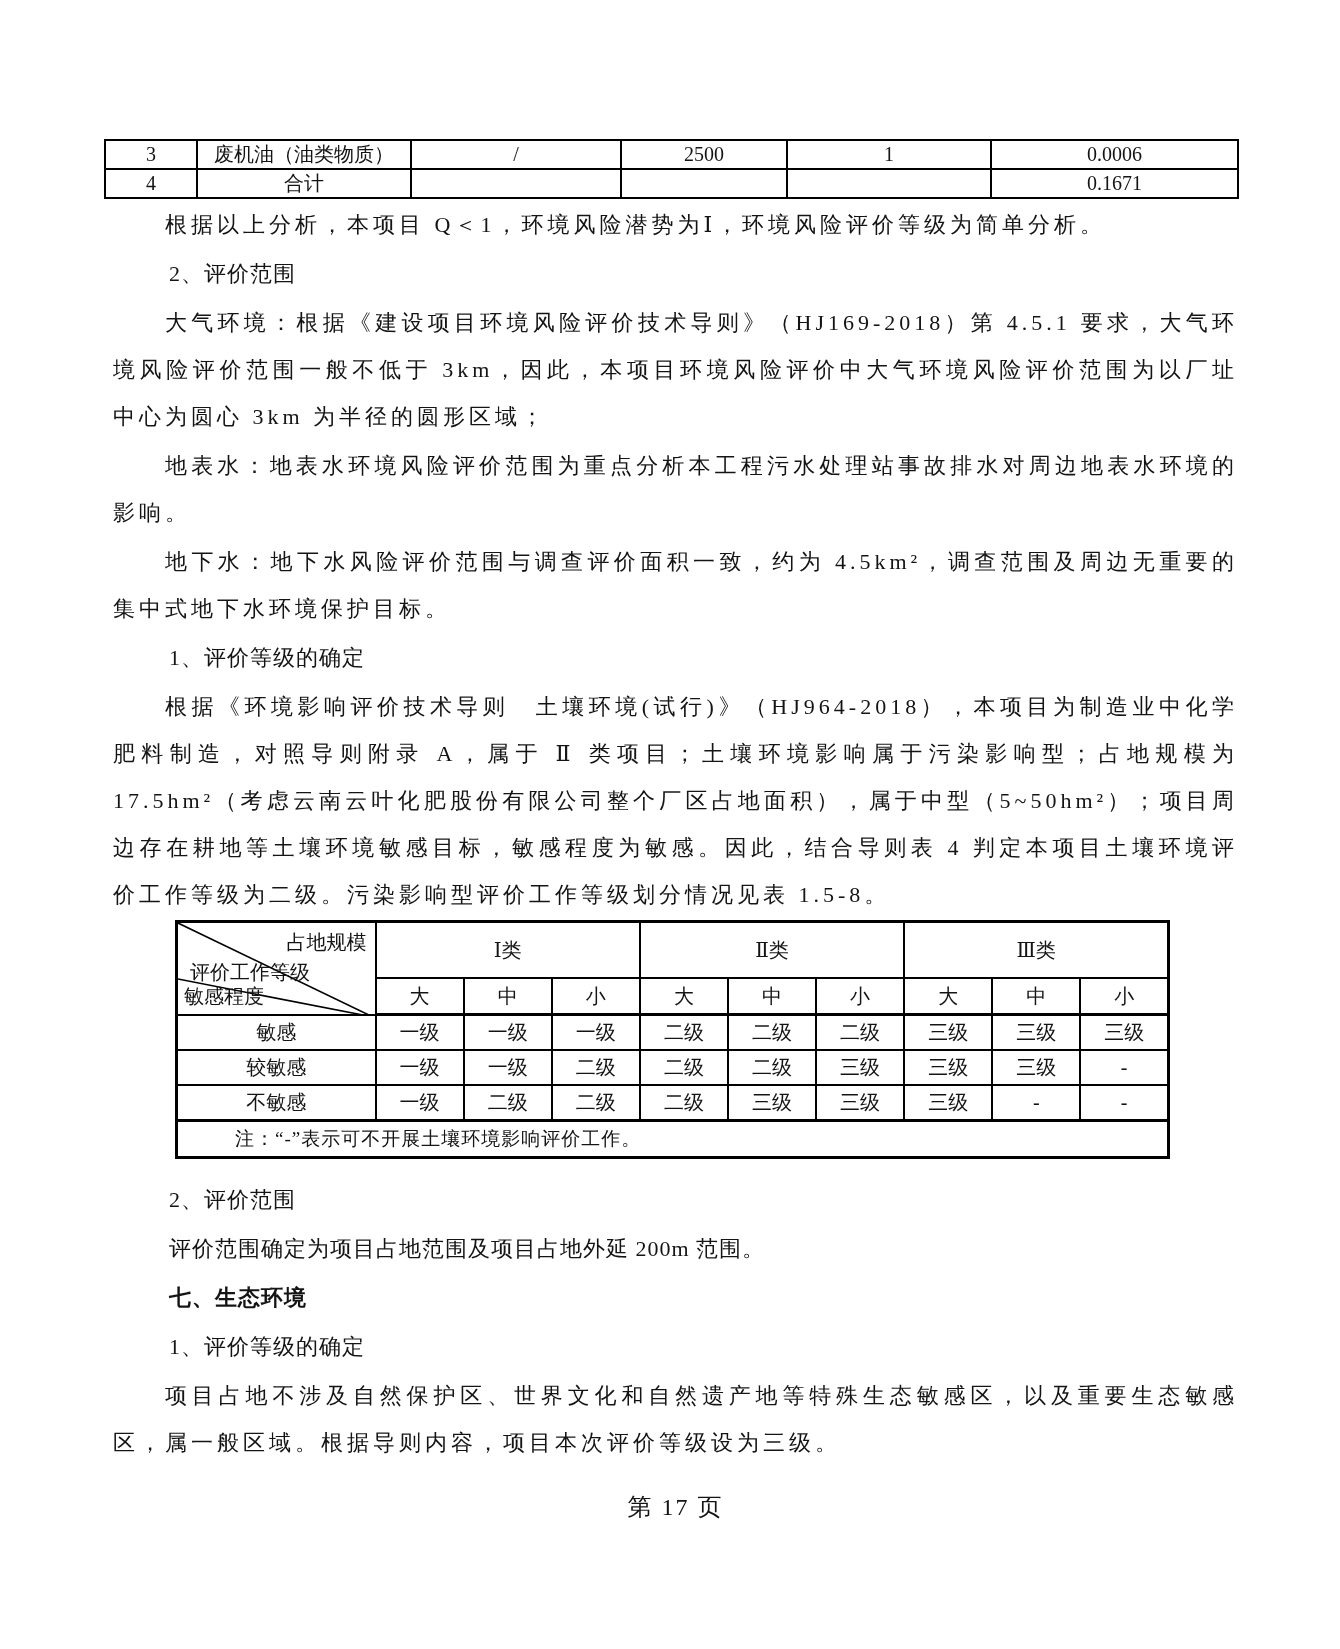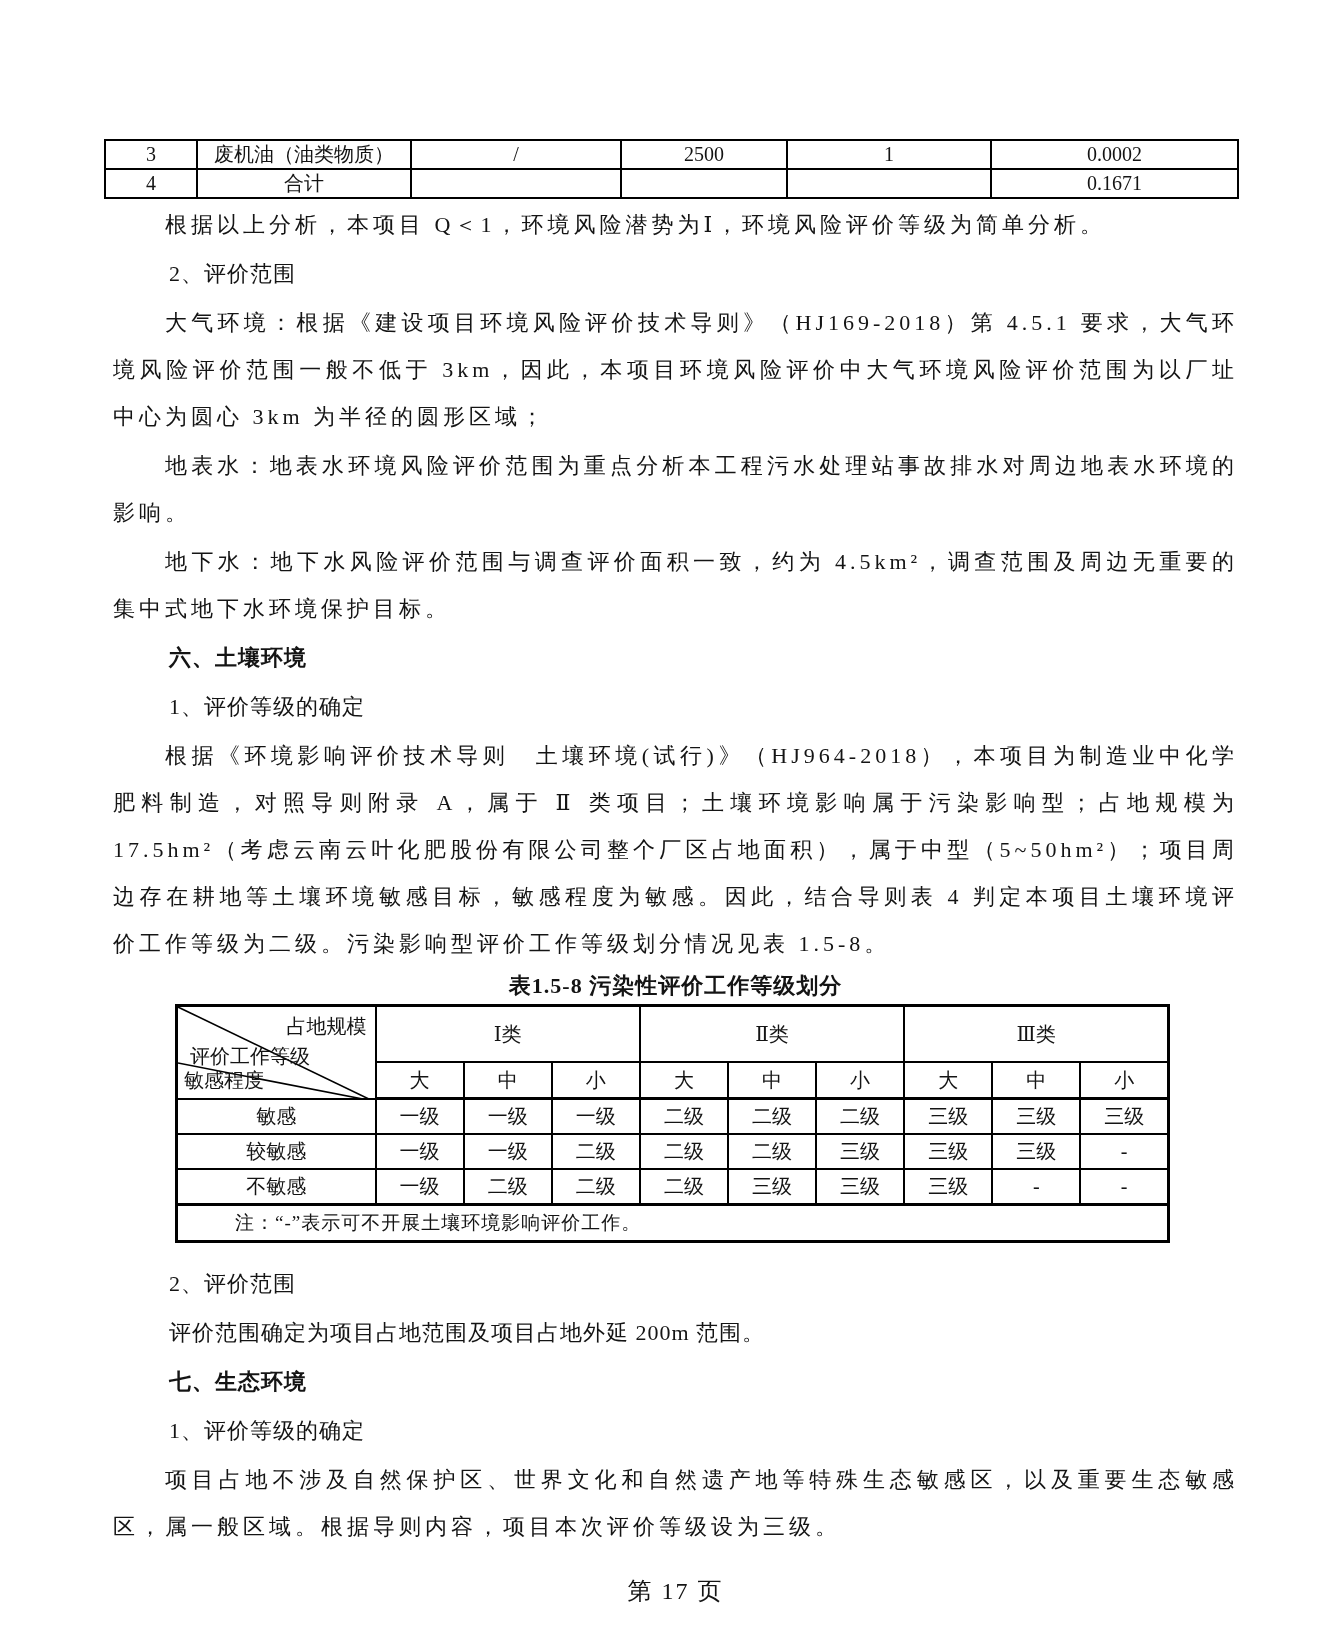--- a/index.html
+++ b/index.html
@@ -126,43 +126,41 @@
         <col style="width:204px">
         <col style="width:247px">
     </colgroup>
     <tbody>
       <tr>
         <td>3</td>
         <td>废机油（油类物质）</td>
         <td>/</td>
         <td>2500</td>
         <td>1</td>
-        <td>0.0002</td>
+        <td>0.0006</td>
       </tr>
       <tr>
         <td>4</td>
         <td>合计</td>
         <td></td>
         <td></td>
         <td></td>
         <td>0.1671</td>
       </tr>
     </tbody>
   </table>
 
   <p class="para">根据以上分析，本项目 Q＜1，环境风险潜势为Ⅰ，环境风险评价等级为简单分析。</p>
   <p class="sub">2、评价范围</p>
   <p class="para">大气环境：根据《建设项目环境风险评价技术导则》（HJ169-2018）第 4.5.1 要求，大气环境风险评价范围一般不低于 3km，因此，本项目环境风险评价中大气环境风险评价范围为以厂址中心为圆心 3km 为半径的圆形区域；</p>
   <p class="para">地表水：地表水环境风险评价范围为重点分析本工程污水处理站事故排水对周边地表水环境的影响。</p>
   <p class="para">地下水：地下水风险评价范围与调查评价面积一致，约为 4.5km²，调查范围及周边无重要的集中式地下水环境保护目标。</p>
-  <p class="head">六、土壤环境</p>
   <p class="sub">1、评价等级的确定</p>
   <p class="para">根据《环境影响评价技术导则　土壤环境(试行)》（HJ964-2018），本项目为制造业中化学肥料制造，对照导则附录 A，属于 Ⅱ 类项目；土壤环境影响属于污染影响型；占地规模为17.5hm²（考虑云南云叶化肥股份有限公司整个厂区占地面积），属于中型（5~50hm²）；项目周边存在耕地等土壤环境敏感目标，敏感程度为敏感。因此，结合导则表 4 判定本项目土壤环境评价工作等级为二级。污染影响型评价工作等级划分情况见表 1.5-8。</p>
 
-  <p class="tbl-title">表1.5-8  污染性评价工作等级划分</p>
 
   <table class="t-main">
     <colgroup>
       <col style="width:199px">
       <col>
         <col>
         <col>
         <col>
         <col>
         <col>

